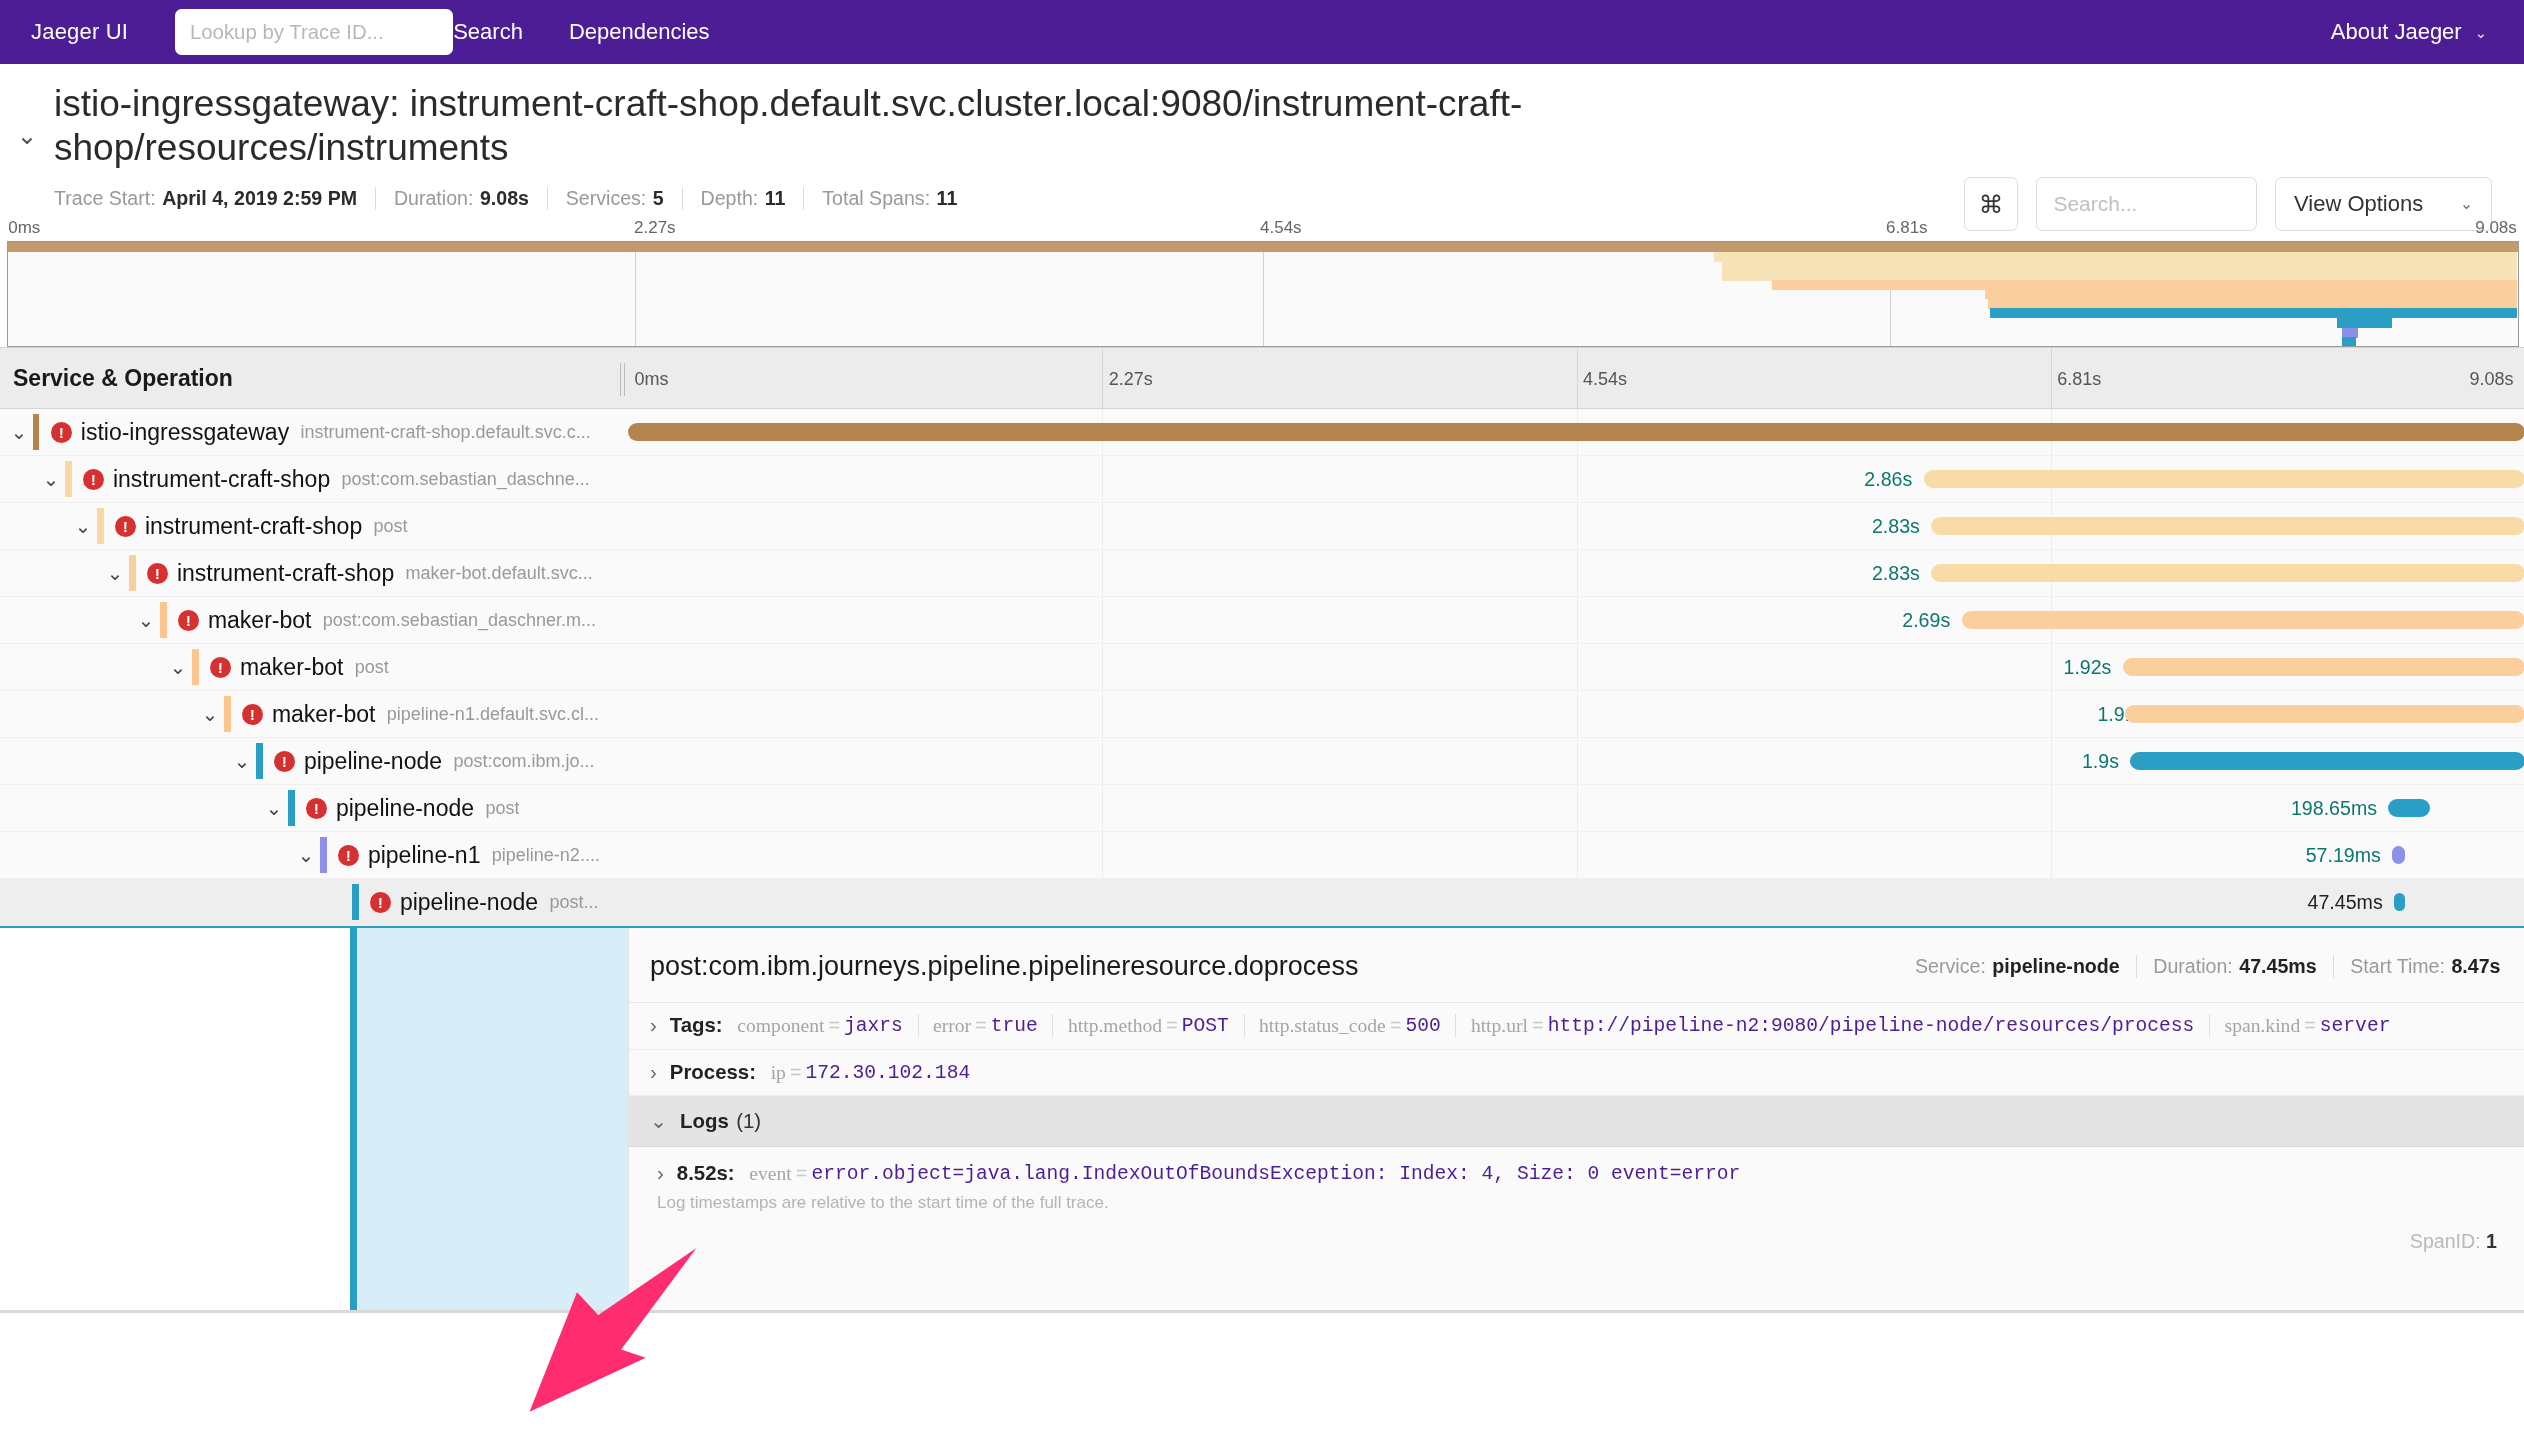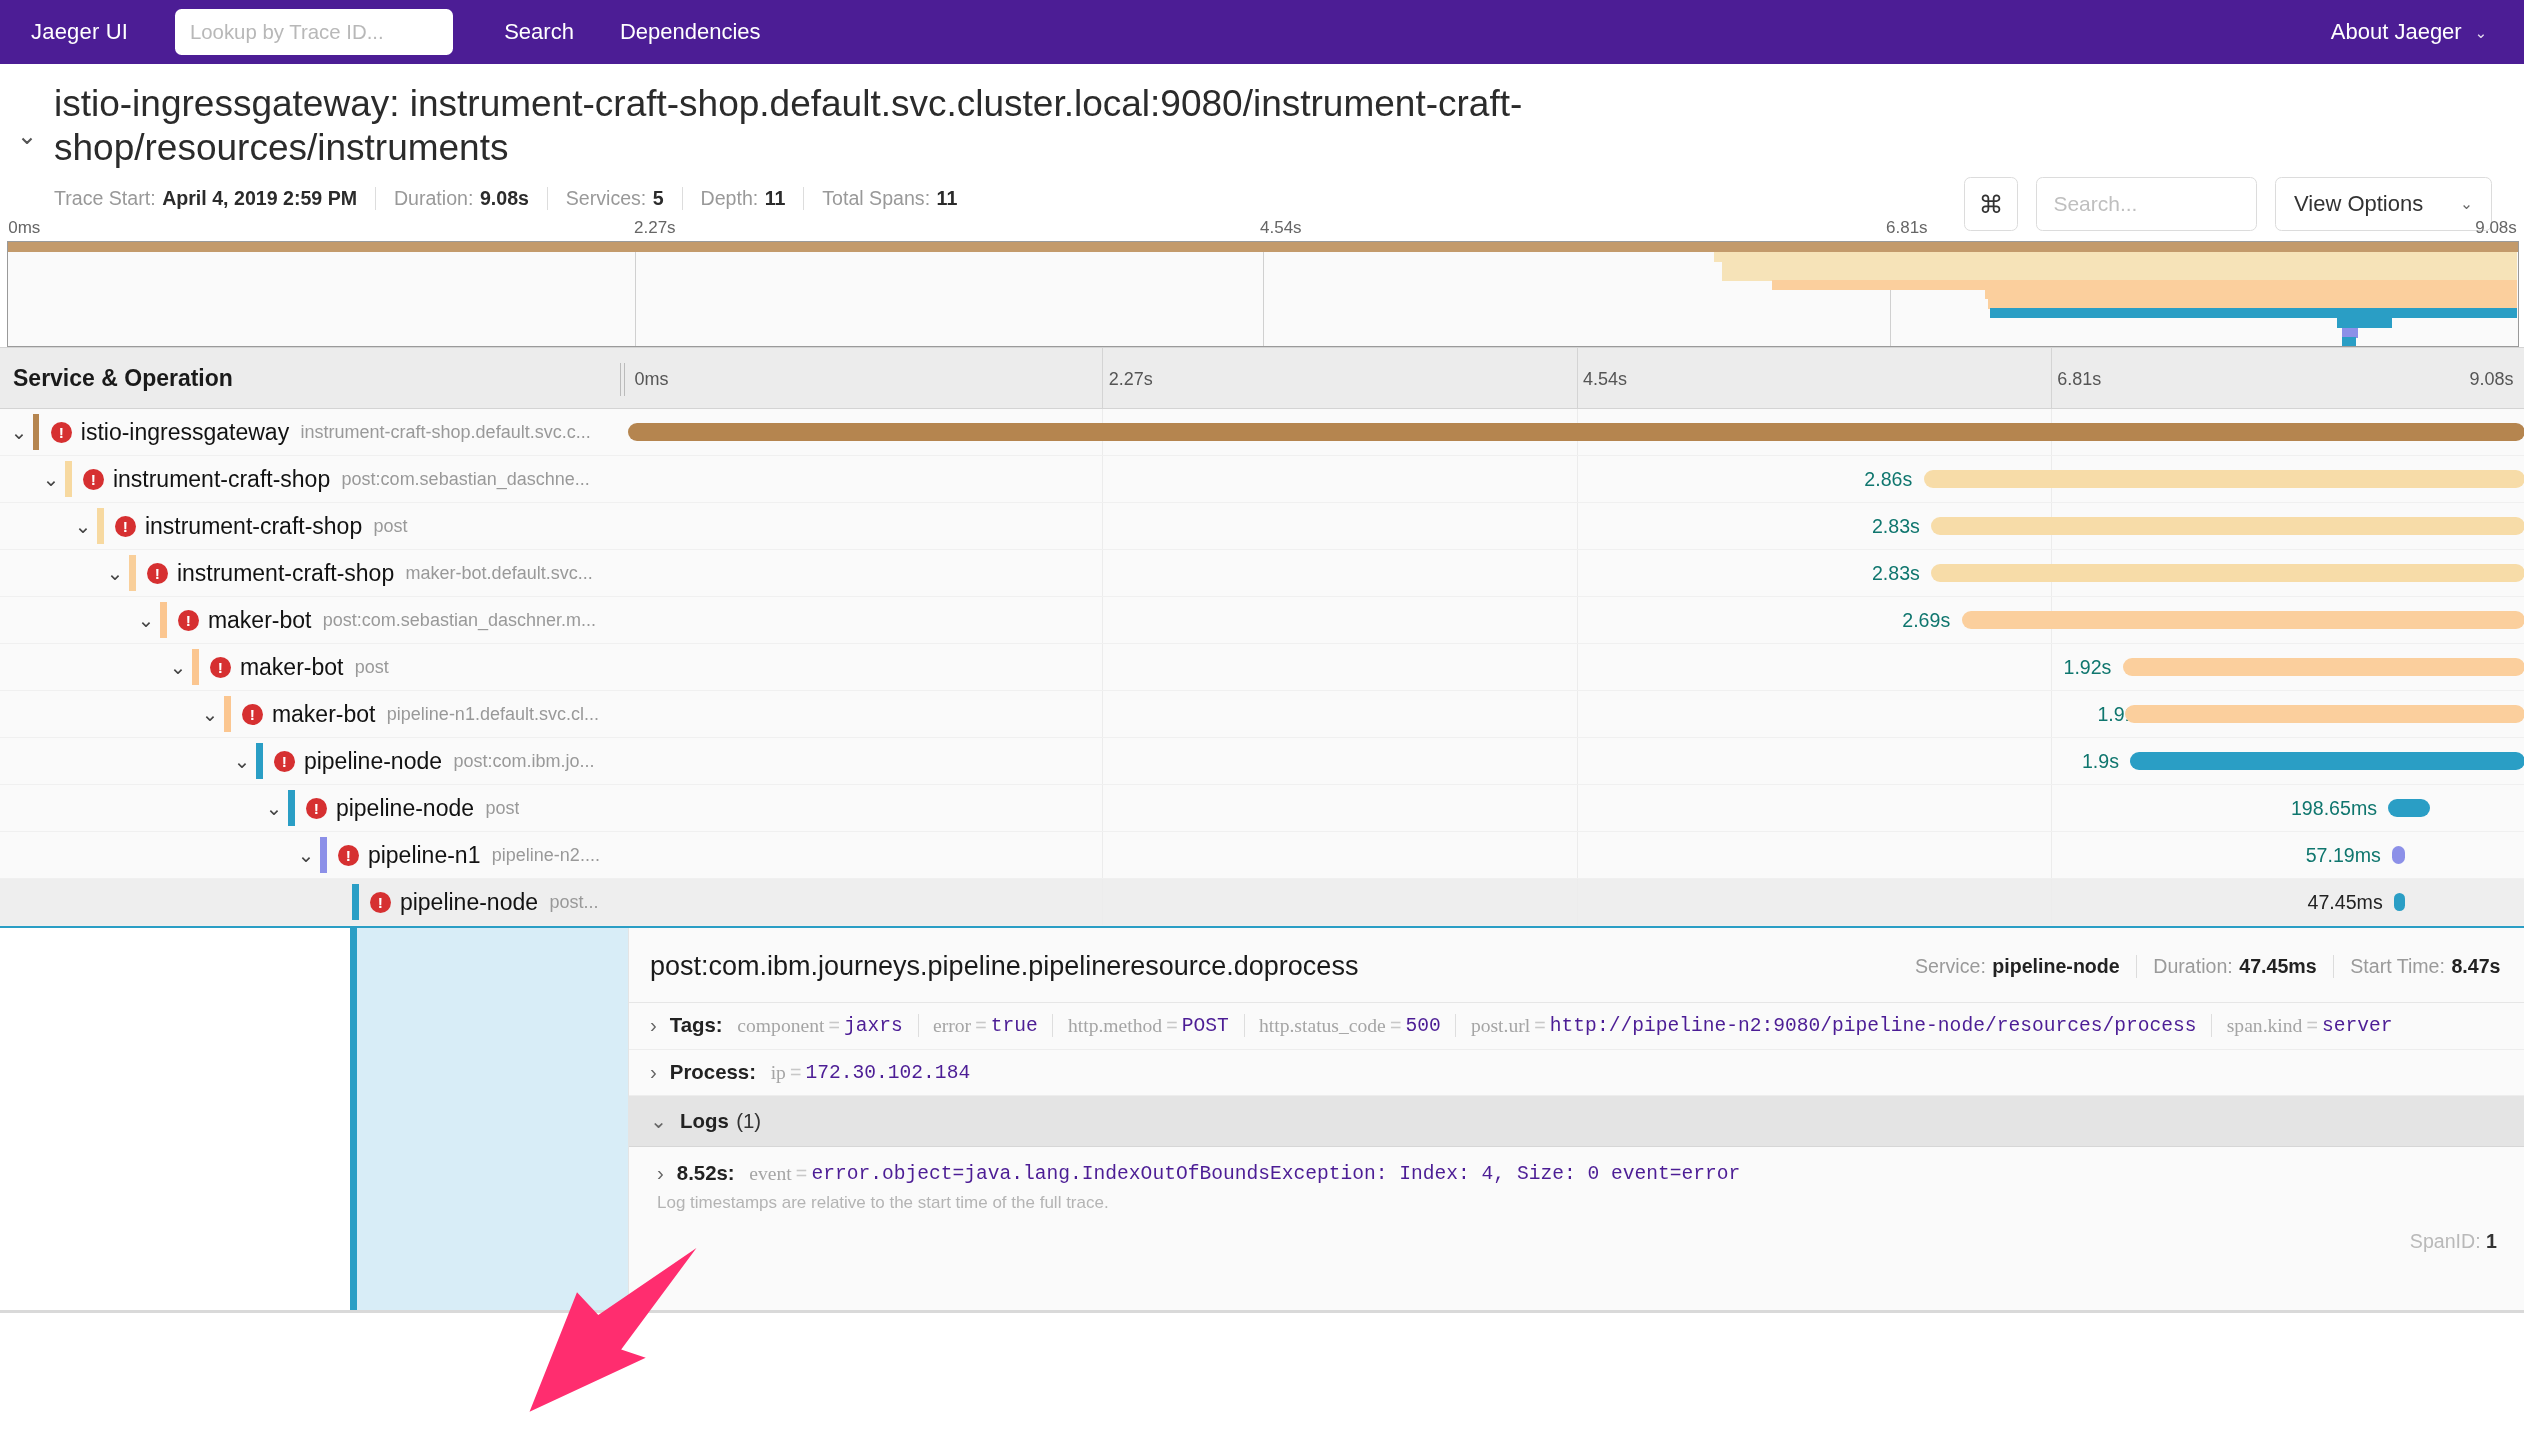--- a/index.html
+++ b/index.html
@@ -25,21 +25,21 @@
     display: flex; align-items: center;
     padding: 0 14.7px;
   }
   .trace-lookup input {
     border: none; outline: none; width: 100%;
     font-family: "Liberation Sans", sans-serif;
     font-size: 20.4px; color: #333; background: transparent;
   }
   .trace-lookup input::placeholder { color: #b8b8b8; }
   .navlink {
-    color: #fff; font-size: 22px; margin-left: 51px;
+    color: #fff; font-size: 22px; 
     cursor: pointer;
   }
   .navlink.second { margin-left: 46px; }
   .nav-right {
     position: absolute; right: 38px; top: 0; height: 64px;
     display: flex; align-items: center;
     color: #fff; font-size: 22px; cursor: pointer;
   }
   .nav-right .caret { margin-left: 13px; font-size: 14.7px; opacity: .85; }
 
@@ -644,21 +644,21 @@
             <span class="v">POST</span>
           </span>
           <span class="tag-sep"></span>
           <span class="tag">
             <span class="k">http.status_code</span>
             <span class="eq">=</span>
             <span class="v">500</span>
           </span>
           <span class="tag-sep"></span>
           <span class="tag">
-            <span class="k">post.url</span>
+            <span class="k">http.url</span>
             <span class="eq">=</span>
             <span class="v">http://pipeline-n2:9080/pipeline-node/resources/process</span>
           </span>
           <span class="tag-sep"></span>
           <span class="tag">
             <span class="k">span.kind</span>
             <span class="eq">=</span>
             <span class="v">server</span>
           </span>
         </span>

